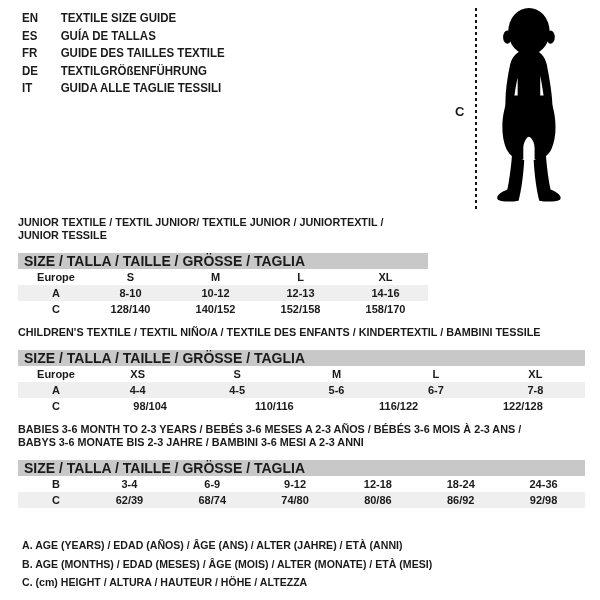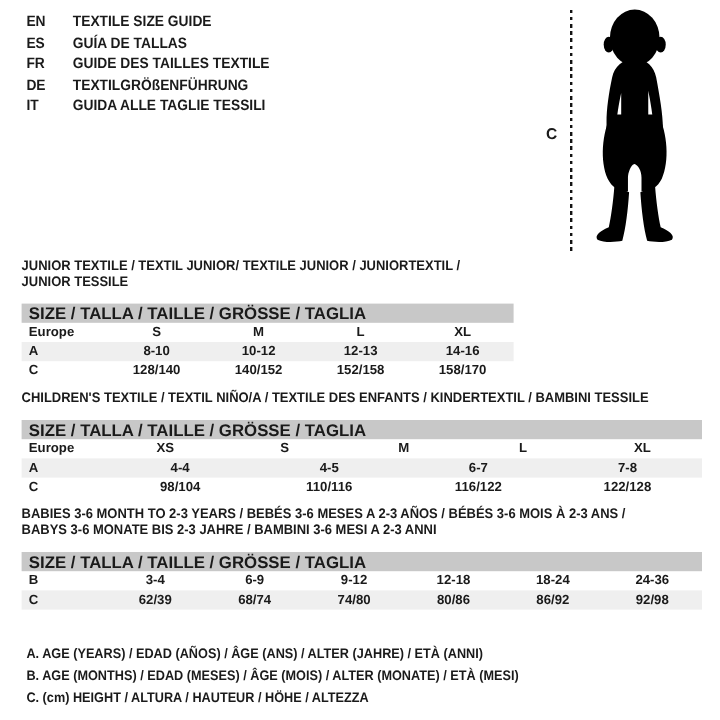--- a/index.html
+++ b/index.html
@@ -32,21 +32,21 @@
   .size-table{left:18px}
   .t-narrow{width:410px}
   .t-wide{width:567px}
   .t-title{font-weight:700;font-size:11.5px;line-height:13px;white-space:pre-line;
     transform:scaleX(.94);transform-origin:0 0;margin-bottom:11px}
   .t-head{height:16px;line-height:16px;background:var(--header-bg);
     font-weight:700;font-size:14px;padding-left:6px;white-space:nowrap;overflow:hidden}
   .t-row{display:flex;height:16px;line-height:16px;font-weight:700;font-size:11px}
   .t-row.stripe{background:var(--stripe-bg)}
   .t-cell{flex:1;text-align:center;white-space:nowrap}
-  .t-cell.label{flex:0 0 70px;text-align:left;padding-left:6px}
+  .t-cell.label{flex:0 0 70px;text-align:center;padding-left:6px}
 
   
   .legend{left:22px;top:536px}
   .legend-line{font-weight:700;font-size:11.5px;line-height:18.5px;
     transform:scaleX(.92);transform-origin:0 0;white-space:nowrap}
 </style>
 </head>
 <body>
 
 <div class="abs lang-block">
@@ -123,20 +123,21 @@
         <div class="t-cell">XS</div>
         <div class="t-cell">S</div>
         <div class="t-cell">M</div>
         <div class="t-cell">L</div>
         <div class="t-cell">XL</div>
       </div>
       <div class="t-row stripe">
         <div class="t-cell label">A</div>
         <div class="t-cell">4-4</div>
         <div class="t-cell">4-5</div>
+        <div class="t-cell">5-6</div>
         <div class="t-cell">6-7</div>
         <div class="t-cell">7-8</div>
       </div>
       <div class="t-row">
         <div class="t-cell label">C</div>
         <div class="t-cell">98/104</div>
         <div class="t-cell">110/116</div>
         <div class="t-cell">116/122</div>
         <div class="t-cell">122/128</div>
       </div>

